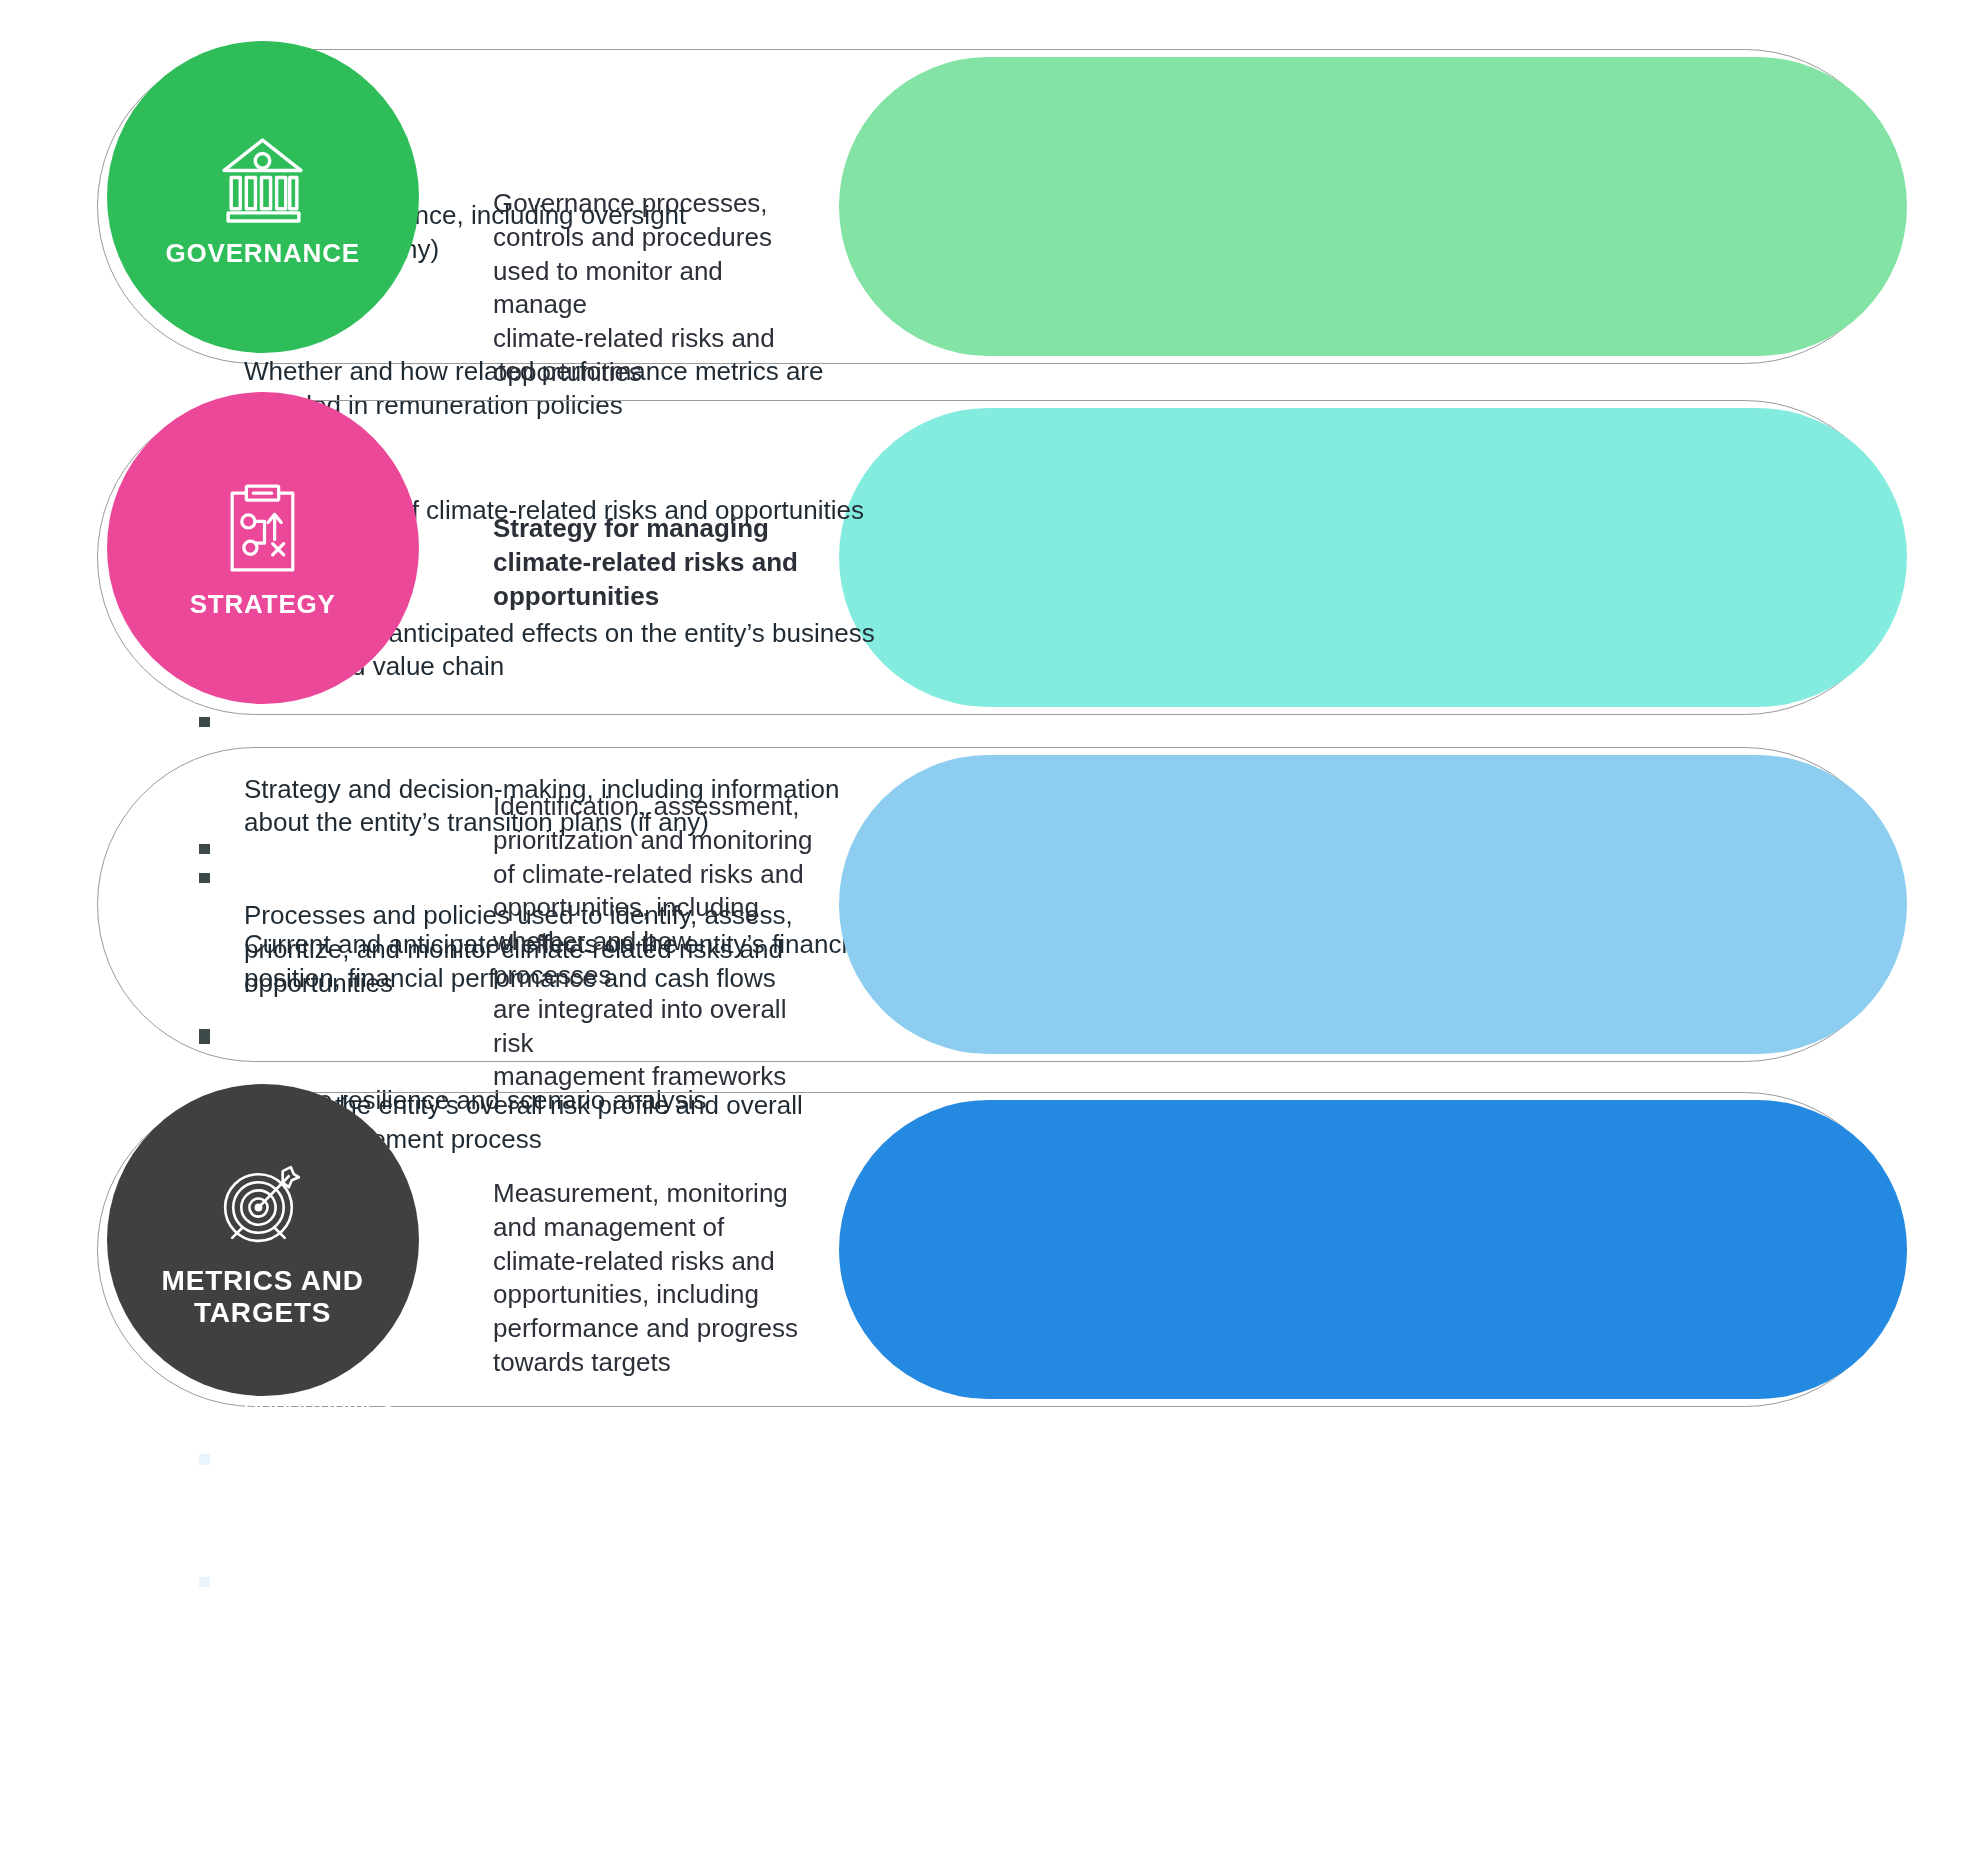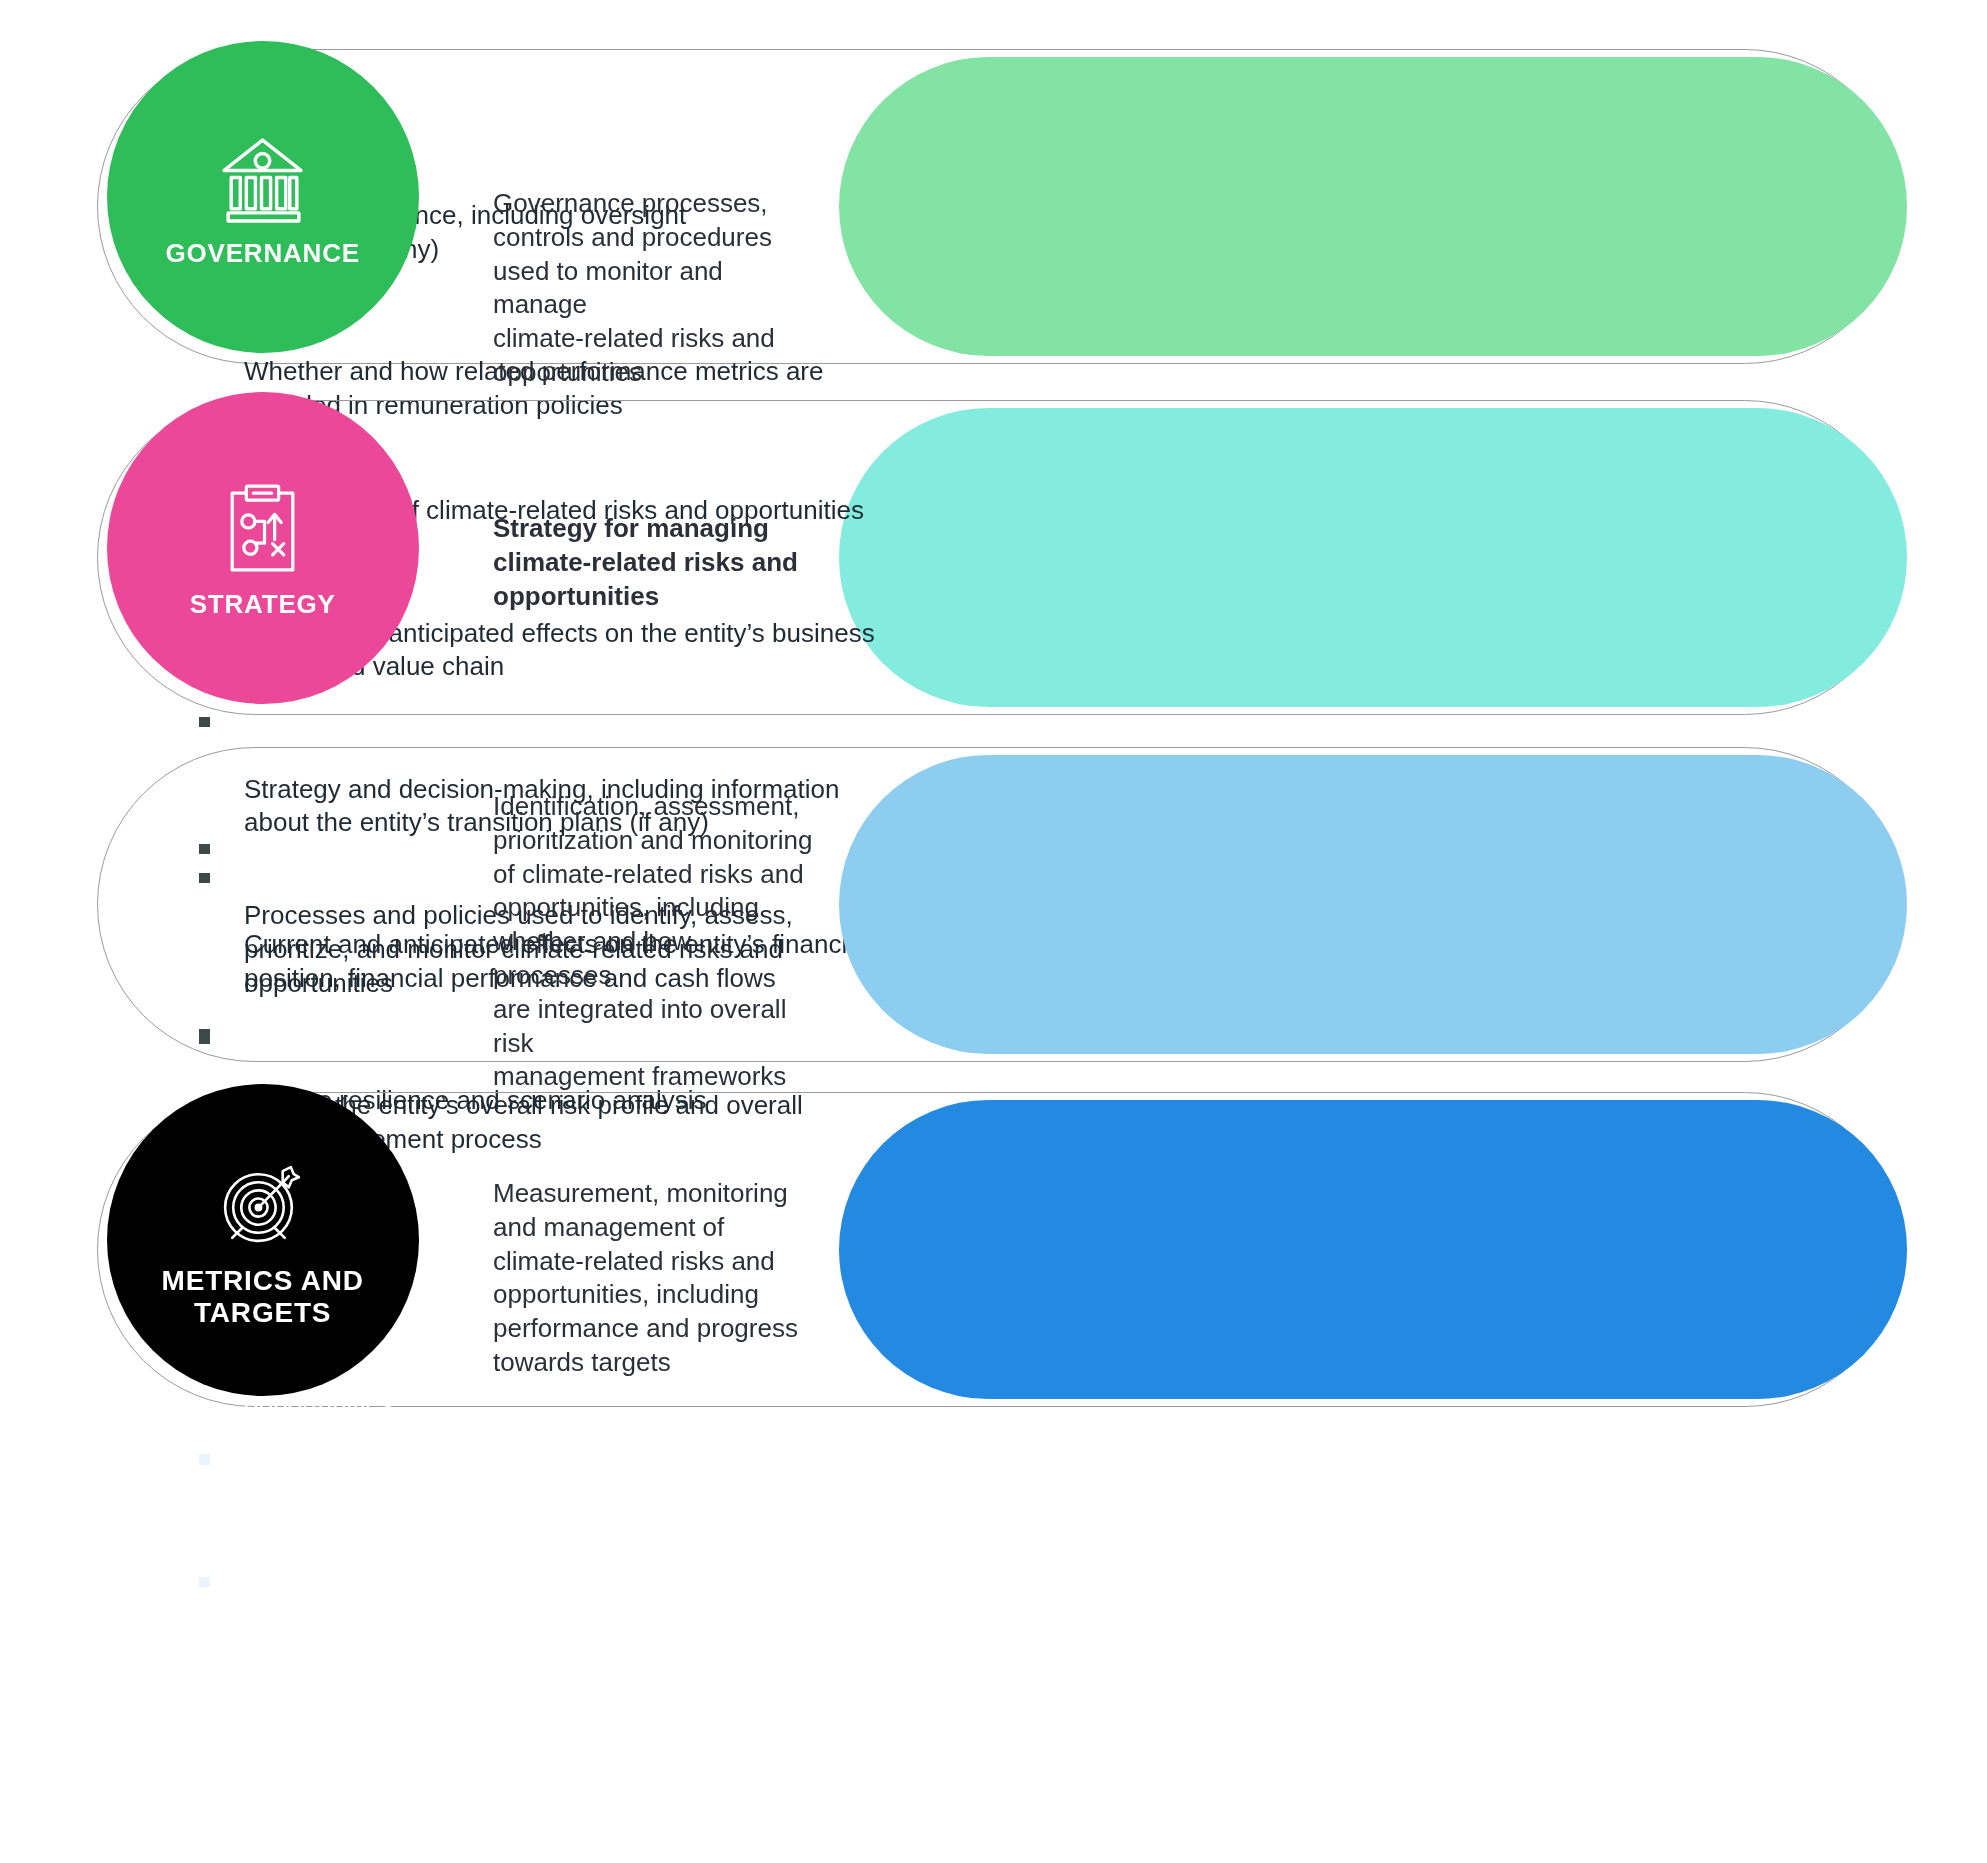--- a/index.html
+++ b/index.html
@@ -141,21 +141,21 @@
   .row-1 .bullet-item   { color: #1f2a33; }
   .row-1 .bullet-marker { background: #3d4a4a; }
 
   .row-2 .pillar-circle { background: #3fa8e8; }
   .row-2 .detail-pill   { background: #8ccdf0; }
   .row-2 .pillar-desc   { top: 43px; }
   .row-2 .bullet-list   { top: 85px; }
   .row-2 .bullet-item   { color: #1f2a33; }
   .row-2 .bullet-marker { background: #3d4a4a; }
 
-  .row-3 .pillar-circle { background: #000000; align-items: center; }
+  .row-3 .pillar-circle { background: #404040; align-items: center; }
   .row-3 .detail-pill   { background: #2489e0; }
   .row-3 .pillar-desc   { top: 85px; }
   .row-3 .bullet-list   { top: 39px; }
   .row-3 .bullet-item   { color: #ffffff; }
   .row-3 .bullet-marker { background: #eaf4fd; }
 
   
   .row-3 .pillar-label  { font-size: 28px; }
   .row-2 .pillar-label  { font-size: 28px; }
 </style>

